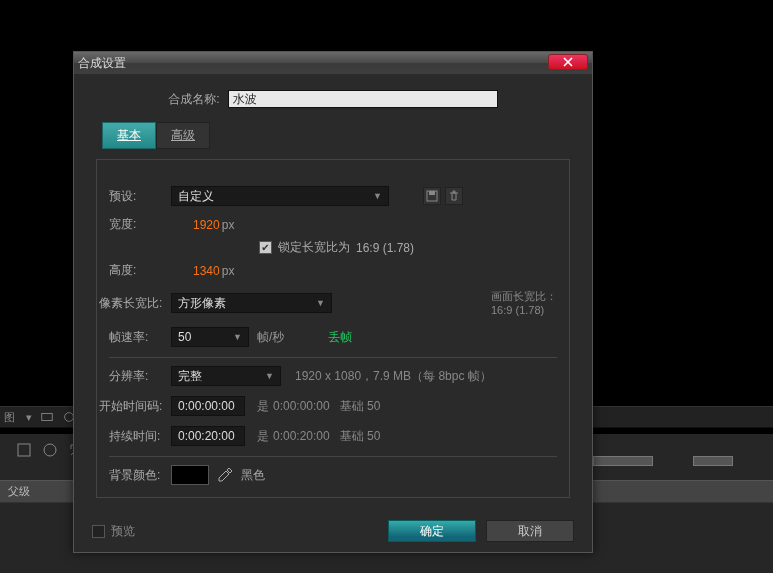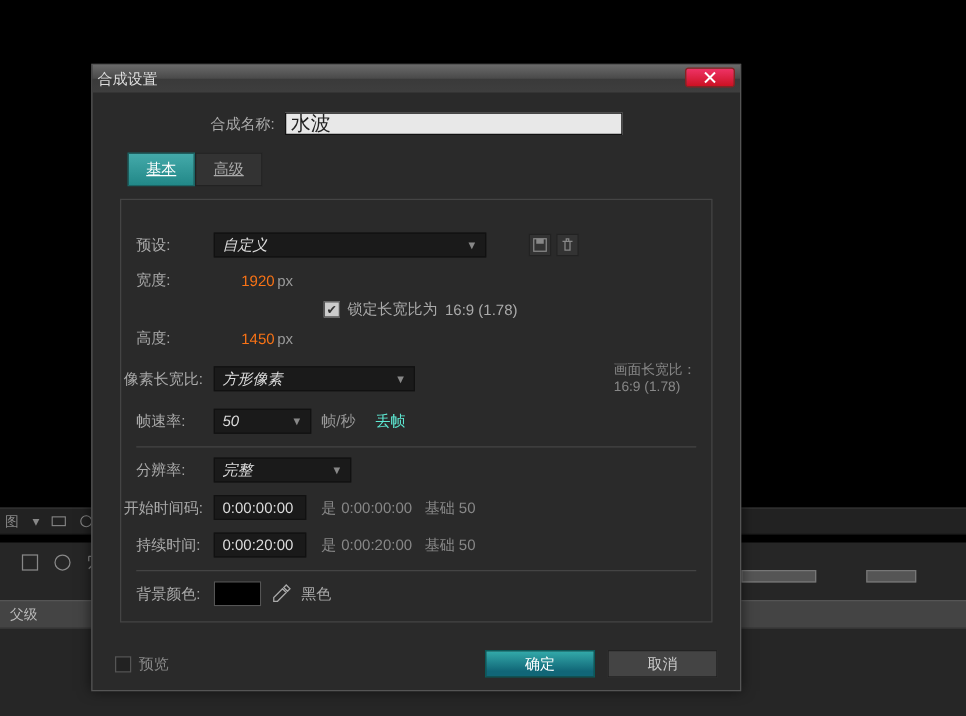--- a/index.html
+++ b/index.html
@@ -18,30 +18,30 @@
     .timeline-bar .seg { position:absolute; top:4px; height:10px; background:#555; border:1px solid #777; }
     
     .dialog { position: absolute; left: 73px; top: 51px; width: 520px; background: #2a2a2a; border: 1px solid #555; box-shadow: 0 0 10px rgba(0,0,0,0.6); }
     .titlebar { height: 22px; background: linear-gradient(#6a6a6a,#4a4a4a 48%,#3a3a3a 52%,#3e3e3e); display: flex; align-items: center; padding: 0 4px; position: relative; }
     .titlebar .title { color: #ddd; font-size: 12px; }
     .closebtn { position: absolute; right: 4px; top: 2px; width: 40px; height: 16px; background: linear-gradient(#e36,#c12); border: 1px solid #822; border-radius: 3px; display: flex; align-items: center; justify-content: center; color: #fff; font-size: 11px; font-weight: bold; cursor: pointer; }
     
     .content { padding: 16px 22px 12px 22px; color: #aaa; font-size: 12px; }
     .row { display: flex; align-items: center; margin-bottom: 10px; }
     .lbl { text-align: left; padding-right: 8px; color: #aaa; font-size: 12px; }
-    .name-input { width: 270px; height: 18px; background: #e8e8e8; border: 1px solid #111; color: #222; font-size: 16px; padding: 0 4px; }
+    .name-input { width: 270px; height: 18px; background: #e8e8e8; border: 1px solid #111; color: #222; font-size: 12px; padding: 0 4px; }
     
     .tabs { display: flex; margin: 4px 0 10px 6px; }
     .tab { padding: 4px 14px; font-size: 12px; cursor: pointer; text-decoration: underline; }
     .tab.active { background: linear-gradient(#4aa,#288); color: #fff; border:1px solid #1a6666; }
     .tab.inactive { background: #333; color: #aaa; border:1px solid #222; }
     
     .panel { border: 1px solid #444; padding: 26px 12px 8px 12px; background:#2a2a2a; }
     
-    .dd { background: #1a1a1a; border: 1px solid #111; color: #ddd; height: 20px; display: flex; align-items: center; justify-content: space-between; padding: 0 6px; font-size: 12px; cursor: pointer; font-style: italic; }
+    .dd { background: #1a1a1a; border: 1px solid #111; color: #ddd; height: 20px; display: flex; align-items: center; justify-content: space-between; padding: 0 6px; font-size: 12px; cursor: pointer; }
     .dd .arrow { color: #888; font-size: 9px; }
     .small-btn { width:18px; height:18px; background:#333; border:1px solid #222; margin-left:4px; display:inline-flex; align-items:center; justify-content:center; color:#888; cursor:pointer; font-size:10px; }
     
     .link-val { color: #f97316; cursor: pointer; margin-left: 22px; }
     .unit { color: #999; margin-left: 2px; }
     
     .cb { width: 13px; height: 13px; background: #ccc; border: 1px solid #555; display: inline-flex; align-items:center; justify-content:center; color:#333; font-size:10px; cursor:pointer; }
     
     .tbox { background:#1a1a1a; border:1px solid #111; color:#ddd; height:20px; padding:0 6px; font-size:12px; display:flex; align-items:center; }
     
@@ -154,21 +154,21 @@
 
       <div class="row" style="margin-top:-4px">
         <span style="width:150px"></span>
         <span class="cb">✔</span>
         <span style="margin-left:6px">锁定长宽比为</span>
         <span style="margin-left:6px">16:9 (1.78)</span>
       </div>
 
       <div class="row" style="margin-top:-4px">
         <span class="lbl" style="width:62px">高度:</span>
-        <span class="link-val">1450</span>
+        <span class="link-val">1340</span>
         <span class="unit">px</span>
       </div>
 
       <div class="row" style="margin-top:6px">
         <span class="lbl" style="width:72px;margin-left:-10px">像素长宽比:</span>
         <div class="dd" style="width:161px">
           <span>方形像素</span>
           <span class="arrow">▼</span>
         </div>
         <div style="flex:1"></div>
@@ -178,31 +178,32 @@
         </div>
       </div>
 
       <div class="row" style="margin-top:10px">
         <span class="lbl" style="width:62px">帧速率:</span>
         <div class="dd" style="width:78px">
           <span>50</span>
           <span class="arrow">▼</span>
         </div>
         <span style="margin-left:8px;color:#999">帧/秒</span>
-        <span style="margin-left:16px;color:#5eead4">丢帧</span>
+        <span style="margin-left:44px;color:#22c55e">丢帧</span>
       </div>
 
       <hr class="hr">
 
       <div class="row">
         <span class="lbl" style="width:62px">分辨率:</span>
         <div class="dd" style="width:110px">
           <span>完整</span>
           <span class="arrow">▼</span>
         </div>
+        <span class="info-txt" style="margin-left:14px">1920 x 1080，7.9 MB（每 8bpc 帧）</span>
       </div>
 
       <div class="row">
         <span class="lbl" style="width:72px;margin-left:-10px">开始时间码:</span>
         <div class="tbox" style="width:74px">
             <span>0:00:00:00</span>
           </div>
         <span class="info-txt" style="margin-left:12px">是</span>
         <span class="info-txt" style="margin-left:4px">0:00:00:00</span>
         <span class="info-txt" style="margin-left:10px">基础 50</span>

